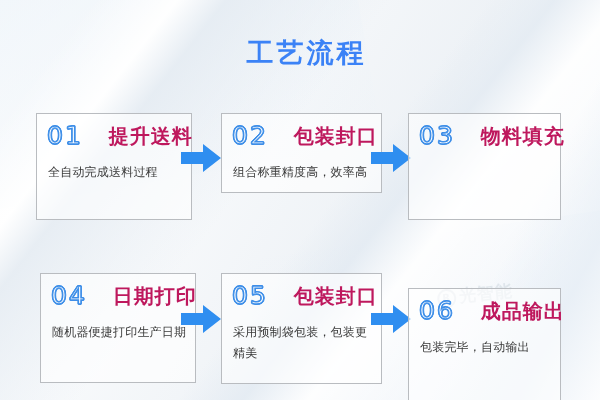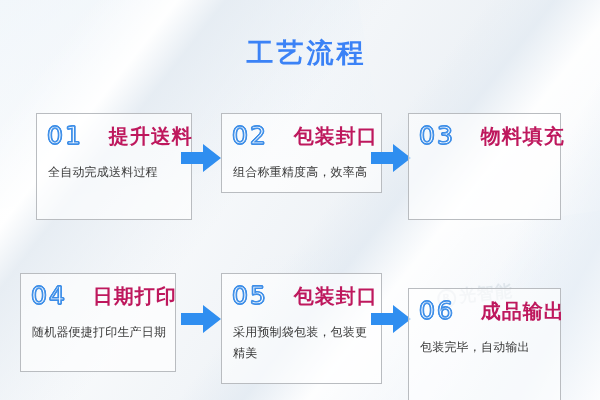--- a/index.html
+++ b/index.html
@@ -212,21 +212,21 @@
     </svg>
   </div>
 
   <div class="card" style="left:408px; top:113px; width:153px; height:107px;">
     <div class="card-head">
       <span class="card-num">03</span>
       <span class="card-title">物料填充</span>
     </div>
   </div>
 
-  <div class="card" style="left:20px; top:273px; width:156px; height:99px;">
+  <div class="card" style="left:40px; top:273px; width:156px; height:110px;">
     <div class="card-head">
       <span class="card-num">04</span>
       <span class="card-title">日期打印</span>
     </div>
     <div class="card-desc">随机器便捷打印生产日期</div>
   </div>
 
   <div class="arrow" style="left:181px; top:305px;">
     <svg width="40" height="28" viewBox="0 0 40 28" xmlns="http://www.w3.org/2000/svg">
       <path d="M0 8 H22 V0 L40 14 L22 28 V20 H0 Z" fill="#2f8ef0"></path>

